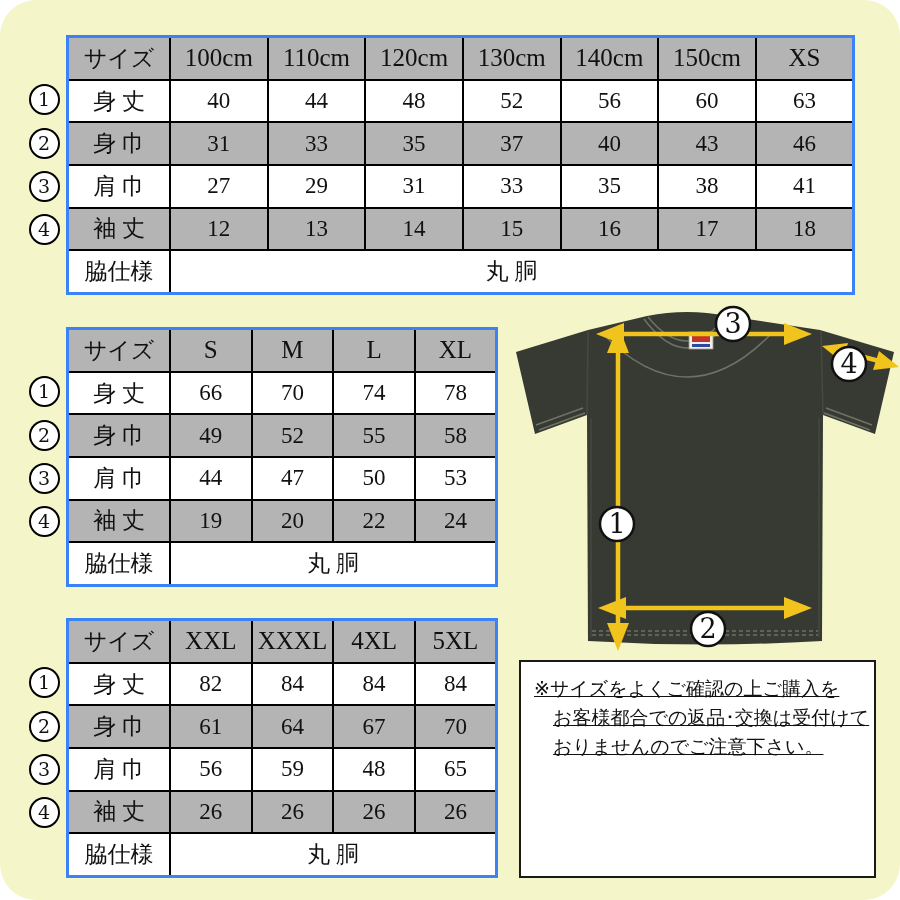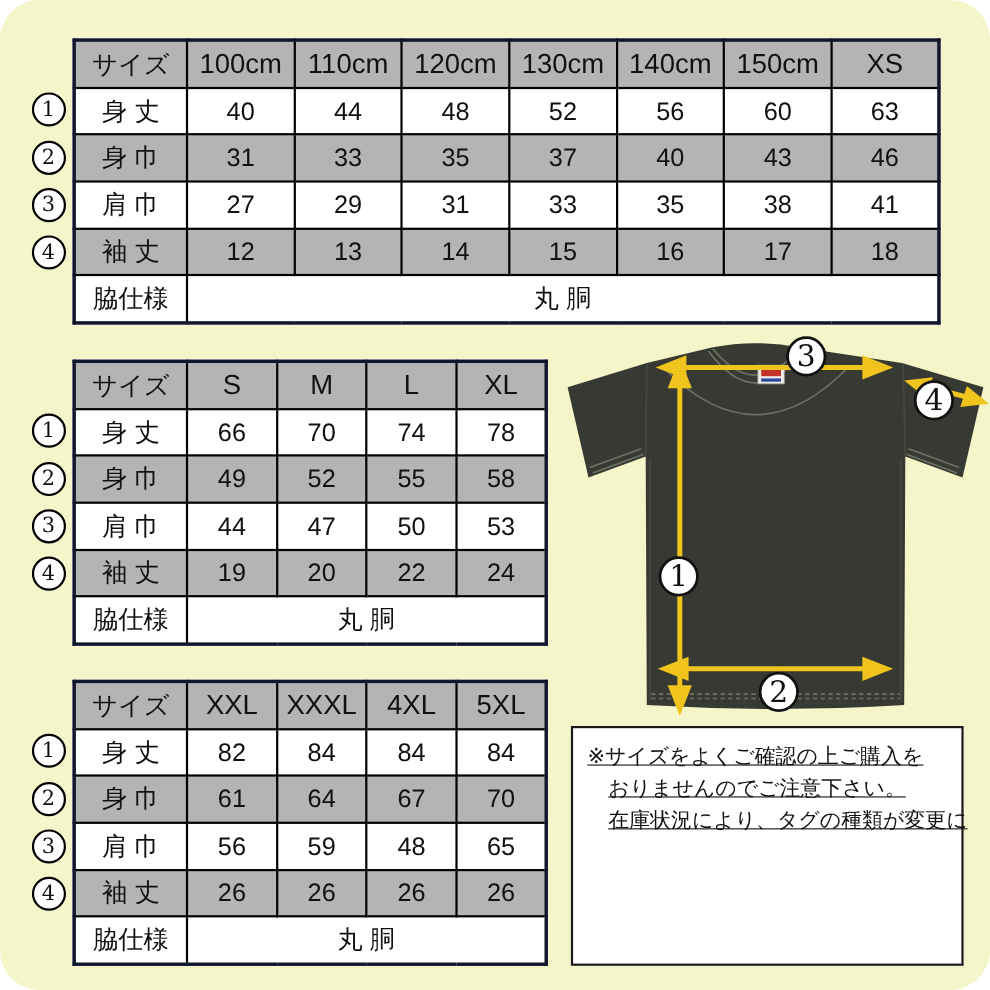--- a/index.html
+++ b/index.html
@@ -17,21 +17,21 @@
   .gutter{width:44px;display:flex;flex-direction:column;}
   .gutter .slot{flex:1;display:flex;align-items:center;justify-content:center;}
   .circle-num{
     width:27px;height:27px;border:2px solid #000;border-radius:50%;
     background:#fff;display:flex;align-items:center;justify-content:center;
     font-family:"DejaVu Serif","Liberation Serif",serif;font-size:19px;line-height:1;
   }
   .table-slot{height:100%;}
   table.size-table{
     border-collapse:collapse;table-layout:fixed;height:100%;width:100%;
-    background:#6d28d9;border:3px solid #0f172a;
+    background:#0ea5e9;border:3px solid #3b82f6;font-family:Liberation Serif, serif;
   }
   table.size-table td{
     border:2px solid #000;text-align:center;vertical-align:middle;
     padding:0;font-size:23px;background:#fff;
   }
   table.size-table tr.gray td{background:var(--cell-gray,#b4b4b4);}
   table.size-table td.hd{font-size:25px;}
   table.size-table td.lbl{font-size:23px;}
   #table-block-0 .table-slot{width:789px;}
   #table-block-1 .table-slot,#table-block-2 .table-slot{width:432px;}
@@ -311,15 +311,15 @@
   <g font-size="27" text-anchor="middle" fill="#111" font-family="DejaVu Serif, Liberation Serif, serif">
     <text x="117" y="230">1</text>
     <text x="208" y="335">2</text>
     <text x="233" y="30">3</text>
     <text x="349" y="70">4</text>
   </g>
 </svg>
 
 <div class="note-box">
   <div class="note-line">※サイズをよくご確認の上ご購入を</div>
+  <div class="note-line indent">お客様都合での返品･交換は受付けて</div>
   <div class="note-line indent">おりませんのでご注意下さい。</div>
-  <div class="note-line indent">在庫状況により、タグの種類が変更に</div>
 </div>
 
 </body></html>

